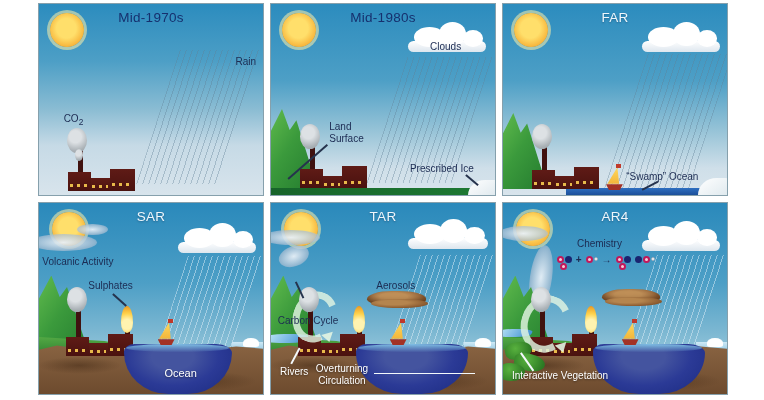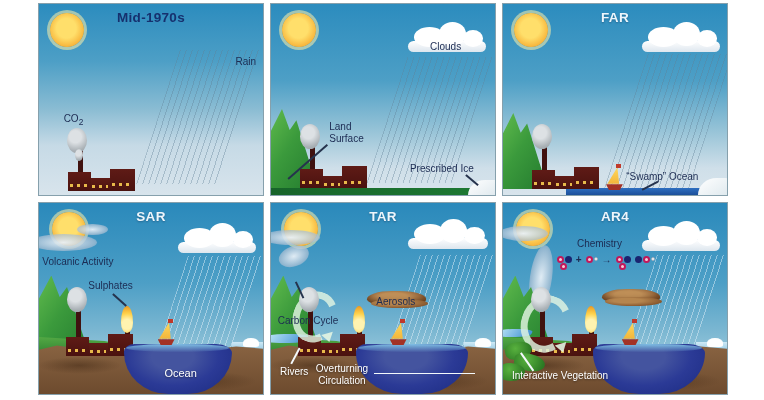--- a/index.html
+++ b/index.html
@@ -5,21 +5,21 @@
   html,body{margin:0;padding:0;background:#fff;}
   #root{position:relative;width:764px;height:400px;background:#fff;overflow:hidden;
         font-family:"Liberation Sans", sans-serif;}
   #board{position:absolute;left:38px;top:3px;width:690px;height:392px;
          display:grid;grid-template-columns:repeat(3,1fr);grid-template-rows:1fr 1fr;gap:6px;}
   .panel{position:relative;overflow:hidden;border:1px solid #86a0ac;}
   .sky1{background:linear-gradient(180deg,#2c8cbe 0%,#4d9fc6 30%,#8abcd3 55%,#c6dae6 74%,#d8e4ec 100%);}
   .sky2{background:linear-gradient(180deg,#2c8cbe 0%,#4d9fc6 40%,#96c3d7 66%,#cfdfe9 86%,#d8e4ec 100%);}
   .sky3{background:linear-gradient(180deg,#2a89bb 0%,#4d9fc6 42%,#7db8d2 68%,#a3cfe0 86%);}
   .title{position:absolute;top:3.2%;left:0;width:100%;text-align:center;
-         font-size:13.5px;font-weight:bold;letter-spacing:.3px;z-index:9;}
+         font-size:13.5px;font-weight:normal;letter-spacing:.3px;z-index:9;}
   .title.dark{color:#16306e;}
   .title.light{color:#eef6fc;text-shadow:0 1px 2px rgba(0,30,60,.35);}
   .label{position:absolute;font-size:10px;font-weight:normal;color:#1c2b52;
          line-height:1.12;white-space:pre-line;z-index:8;}
   .label.light{color:#fff;text-shadow:0 1px 2px rgba(0,0,0,.45);}
   .sun{position:absolute;width:34px;height:34px;border-radius:50%;z-index:3;
        background:radial-gradient(circle at 48% 45%,#ffdf6b 0 38%,#f7b43a 72%,#f0a032 100%);
        box-shadow:0 0 0 3px rgba(255,242,170,.55);}
   .rain{position:absolute;transform:skewX(-18deg);z-index:2;}
   .rain.dk{background:repeating-linear-gradient(90deg,rgba(96,128,150,.38) 0 1px,transparent 1px 6px);}
@@ -105,20 +105,21 @@
     <div class="smoke" style="left:16%;top:76%;width:3.5%;height:6%;"></div>
     <div class="factory" style="left:13%;bottom:2%;width:30%;height:24%;">
       <i class="fc" style="left:15%;top:0;width:7%;height:58%;"></i>
       <i class="fb" style="left:0;width:34%;height:42%;"></i>
       <i class="fb" style="left:34%;width:28%;height:28%;"></i>
       <i class="fb" style="left:62%;width:38%;height:48%;"></i>
     </div>
   </div>
 
   <div class="panel sky2">
+    <div class="title dark">Mid-1980s</div>
     <div class="sun" style="left:5%;top:4.5%;"></div>
     <div class="cloud" style="left:61%;top:14%;width:35%;height:11%;">
       <span class="base"></span>
       <span class="puff" style="left:8%;bottom:22%;width:40%;height:95%;"></span>
       <span class="puff" style="left:40%;bottom:28%;width:34%;height:115%;"></span>
       <span class="puff" style="right:4%;bottom:24%;width:26%;height:80%;"></span>
     </div>
     <div class="label" style="left:71%;top:19.5%;"><span>Clouds</span></div>
     <div class="rain dk" style="left:52%;top:28%;width:38%;height:66%;"></div>
     <div class="mtn" style="left:-2%;bottom:3%;width:23%;height:42%;"></div>
@@ -218,21 +219,21 @@
     </div>
     <div class="rain lt" style="left:60%;top:27%;width:33%;height:48%;"></div>
     <div class="mtn" style="left:-2%;bottom:19%;width:25%;height:43%;"></div>
     <div class="greenstrip" style="left:-2%;top:70%;width:48%;height:11%;"></div>
     <div class="label" style="left:3%;top:33.5%;margin-top:48px;"><span>Carbon Cycle</span></div>
     <div class="ptr" style="left:11%;top:41%;width:8%;transform:rotate(65deg);"></div>
     <div class="circ" style="left:10%;top:46%;width:30px;height:38px;transform:rotate(20deg);">
           <i></i>
         </div>
     <div class="river" style="left:-3%;top:68.5%;width:20%;height:4.5%;"></div>
-    <div class="label" style="left:47%;top:40.5%;margin-top:16px;"><span>Aerosols</span></div>
+    <div class="label" style="left:47%;top:40.5%;"><span>Aerosols</span></div>
     <div class="aero" style="left:43%;top:46%;width:26%;height:8%;">
           <i></i>
         </div>
     <div class="smoke" style="left:12.5%;top:44%;width:9%;height:13%;"></div>
     <div class="flame" style="left:36.5%;top:54%;width:5.5%;height:14%;"></div>
     <i class="fc" style="position:absolute;left:38.5%;top:67%;width:2.2%;height:13%;z-index:6;"></i>
     <div class="factory" style="left:12%;bottom:20%;width:30%;height:24%;">
       <i class="fc" style="left:15%;top:0;width:7%;height:58%;"></i>
       <i class="fb" style="left:0;width:34%;height:42%;"></i>
       <i class="fb" style="left:34%;width:28%;height:28%;"></i>

